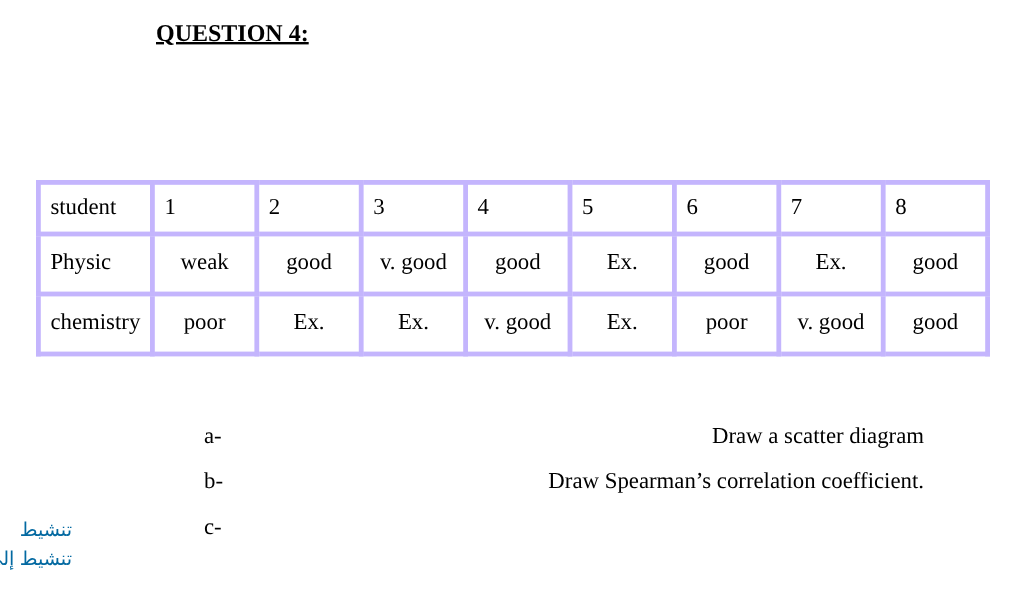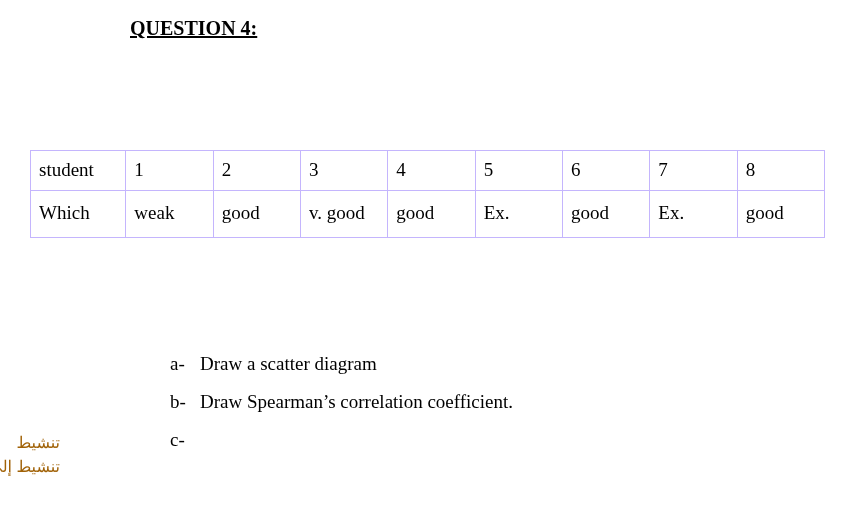--- a/index.html
+++ b/index.html
@@ -47,55 +47,56 @@
     position: absolute;
     left: 30px;
     top: 150px;
     border-collapse: collapse;
     width: 795px;
     table-layout: fixed;
   }
   table.data col.first { width: 95px; }
   table.data col.rest  { width: 87px; }
   table.data td, table.data th {
-    border: 1px solid #c4b5fd;
+    border: 4px solid #c4b5fd;
     font-weight: normal;
     font-family: "Times New Roman", Times, serif;
     font-size: 19px;
     padding: 6px 8px;
     text-align: left;
     vertical-align: middle;
     height: 24px;
     white-space: nowrap;
   }
-  table.data td.center { text-align: left; }
+  table.data td.center { text-align: center; }
   table.data tr.tall td { height: 34px; }
   .tasks {
     position: absolute;
     left: 170px;
     top: 345px;
     width: 600px;
     line-height: 2.0;
   }
   .tasks .item {
     display: flex;
   }
   .tasks .letter {
     width: 30px;
     flex: 0 0 30px;
   }
   .tasks .body {
     flex: 1;
+    text-align: right;
   }
   .arabic {
     position: absolute;
     left: 0px;
     bottom: 30px;
     width: 60px;
-    color: #a16207;
+    color: #0369a1;
     font-family: Arial, sans-serif;
     font-size: 16px;
     text-align: right;
     direction: rtl;
     line-height: 1.5;
     overflow: hidden;
     white-space: nowrap;
   }
 </style>
 </head>
@@ -124,28 +125,39 @@
       <td>1</td>
       <td>2</td>
       <td>3</td>
       <td>4</td>
       <td>5</td>
       <td>6</td>
       <td>7</td>
       <td>8</td>
     </tr>
     <tr class="tall">
-      <td>Which</td>
+      <td>Physic</td>
       <td class="center">weak</td>
       <td class="center">good</td>
       <td class="center">v. good</td>
       <td class="center">good</td>
       <td class="center">Ex.</td>
       <td class="center">good</td>
       <td class="center">Ex.</td>
+      <td class="center">good</td>
+    </tr>
+    <tr class="tall">
+      <td>chemistry</td>
+      <td class="center">poor</td>
+      <td class="center">Ex.</td>
+      <td class="center">Ex.</td>
+      <td class="center">v. good</td>
+      <td class="center">Ex.</td>
+      <td class="center">poor</td>
+      <td class="center">v. good</td>
       <td class="center">good</td>
     </tr>
   </tbody>
     </table>
 
   <div class="tasks">
     <div class="item">
       <div class="letter">a-</div>
       <div class="body">Draw a scatter diagram</div>
     </div>

